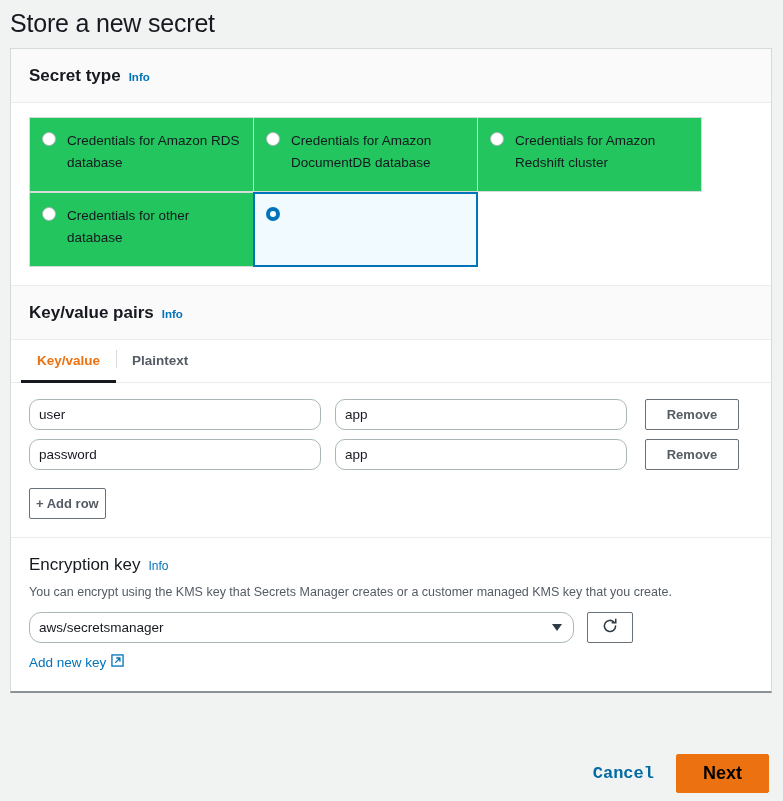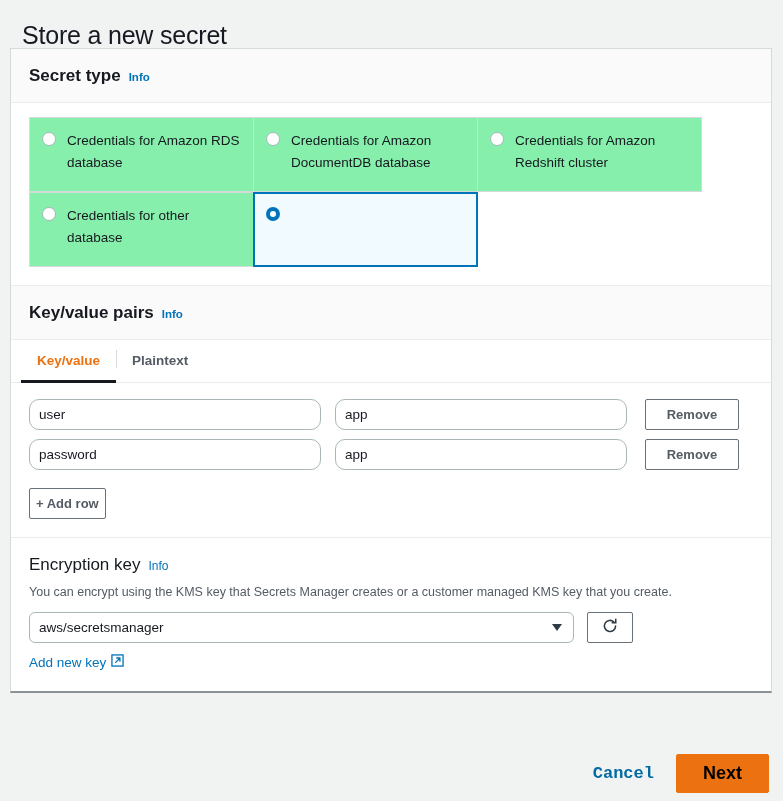--- a/index.html
+++ b/index.html
@@ -12,21 +12,21 @@
     color: #16191f;
     overflow: hidden;
   }
 
   
   .page-title {
     font-size: 25px;
     font-weight: 400;
     color: #16191f;
     padding: 6px 0 0 10px;
-    margin: 12px;
+    margin: 0;
     line-height: 34px;
     letter-spacing: -0.2px;
   }
 
   
   .panel {
     position: absolute;
     left: 10px;
     top: 48px;
     width: 762px;
@@ -63,21 +63,21 @@
     cursor: pointer;
   }
   .info-link.reg { font-weight: 400; font-size: 12px; }
 
   
   .cards-body { padding: 14px 18px 18px 18px; background: #fff; }
   .card-row { display: flex; gap: 0; }
   .card-row.second { margin-top: 0; }
   .radio-card {
     border: 1px solid #d5dbdb;
-    background: #86efac;
+    background: #22c55e;
     width: 225px;
     height: 75px;
     padding: 11px 12px 10px 12px;
     display: flex;
     gap: 11px;
     cursor: pointer;
     margin-right: -1px;
     position: relative;
   }
   .radio-card.selected {
@@ -192,21 +192,21 @@
     font-size: 12.5px;
     color: #545b64;
     margin: 3px 0 11px 0;
     line-height: 18px;
   }
   .enc-controls { display: flex; align-items: center; gap: 13px; }
   .select-box {
     width: 545px;
     height: 31px;
     border: 1px solid #aab7b8;
-    border-radius: 6px;
+    border-radius: 12px;
     background: #fff;
     display: flex;
     align-items: center;
     justify-content: space-between;
     padding: 0 11px 0 9px;
     font-size: 13.5px;
     color: #16191f;
     cursor: pointer;
   }
   .caret {

